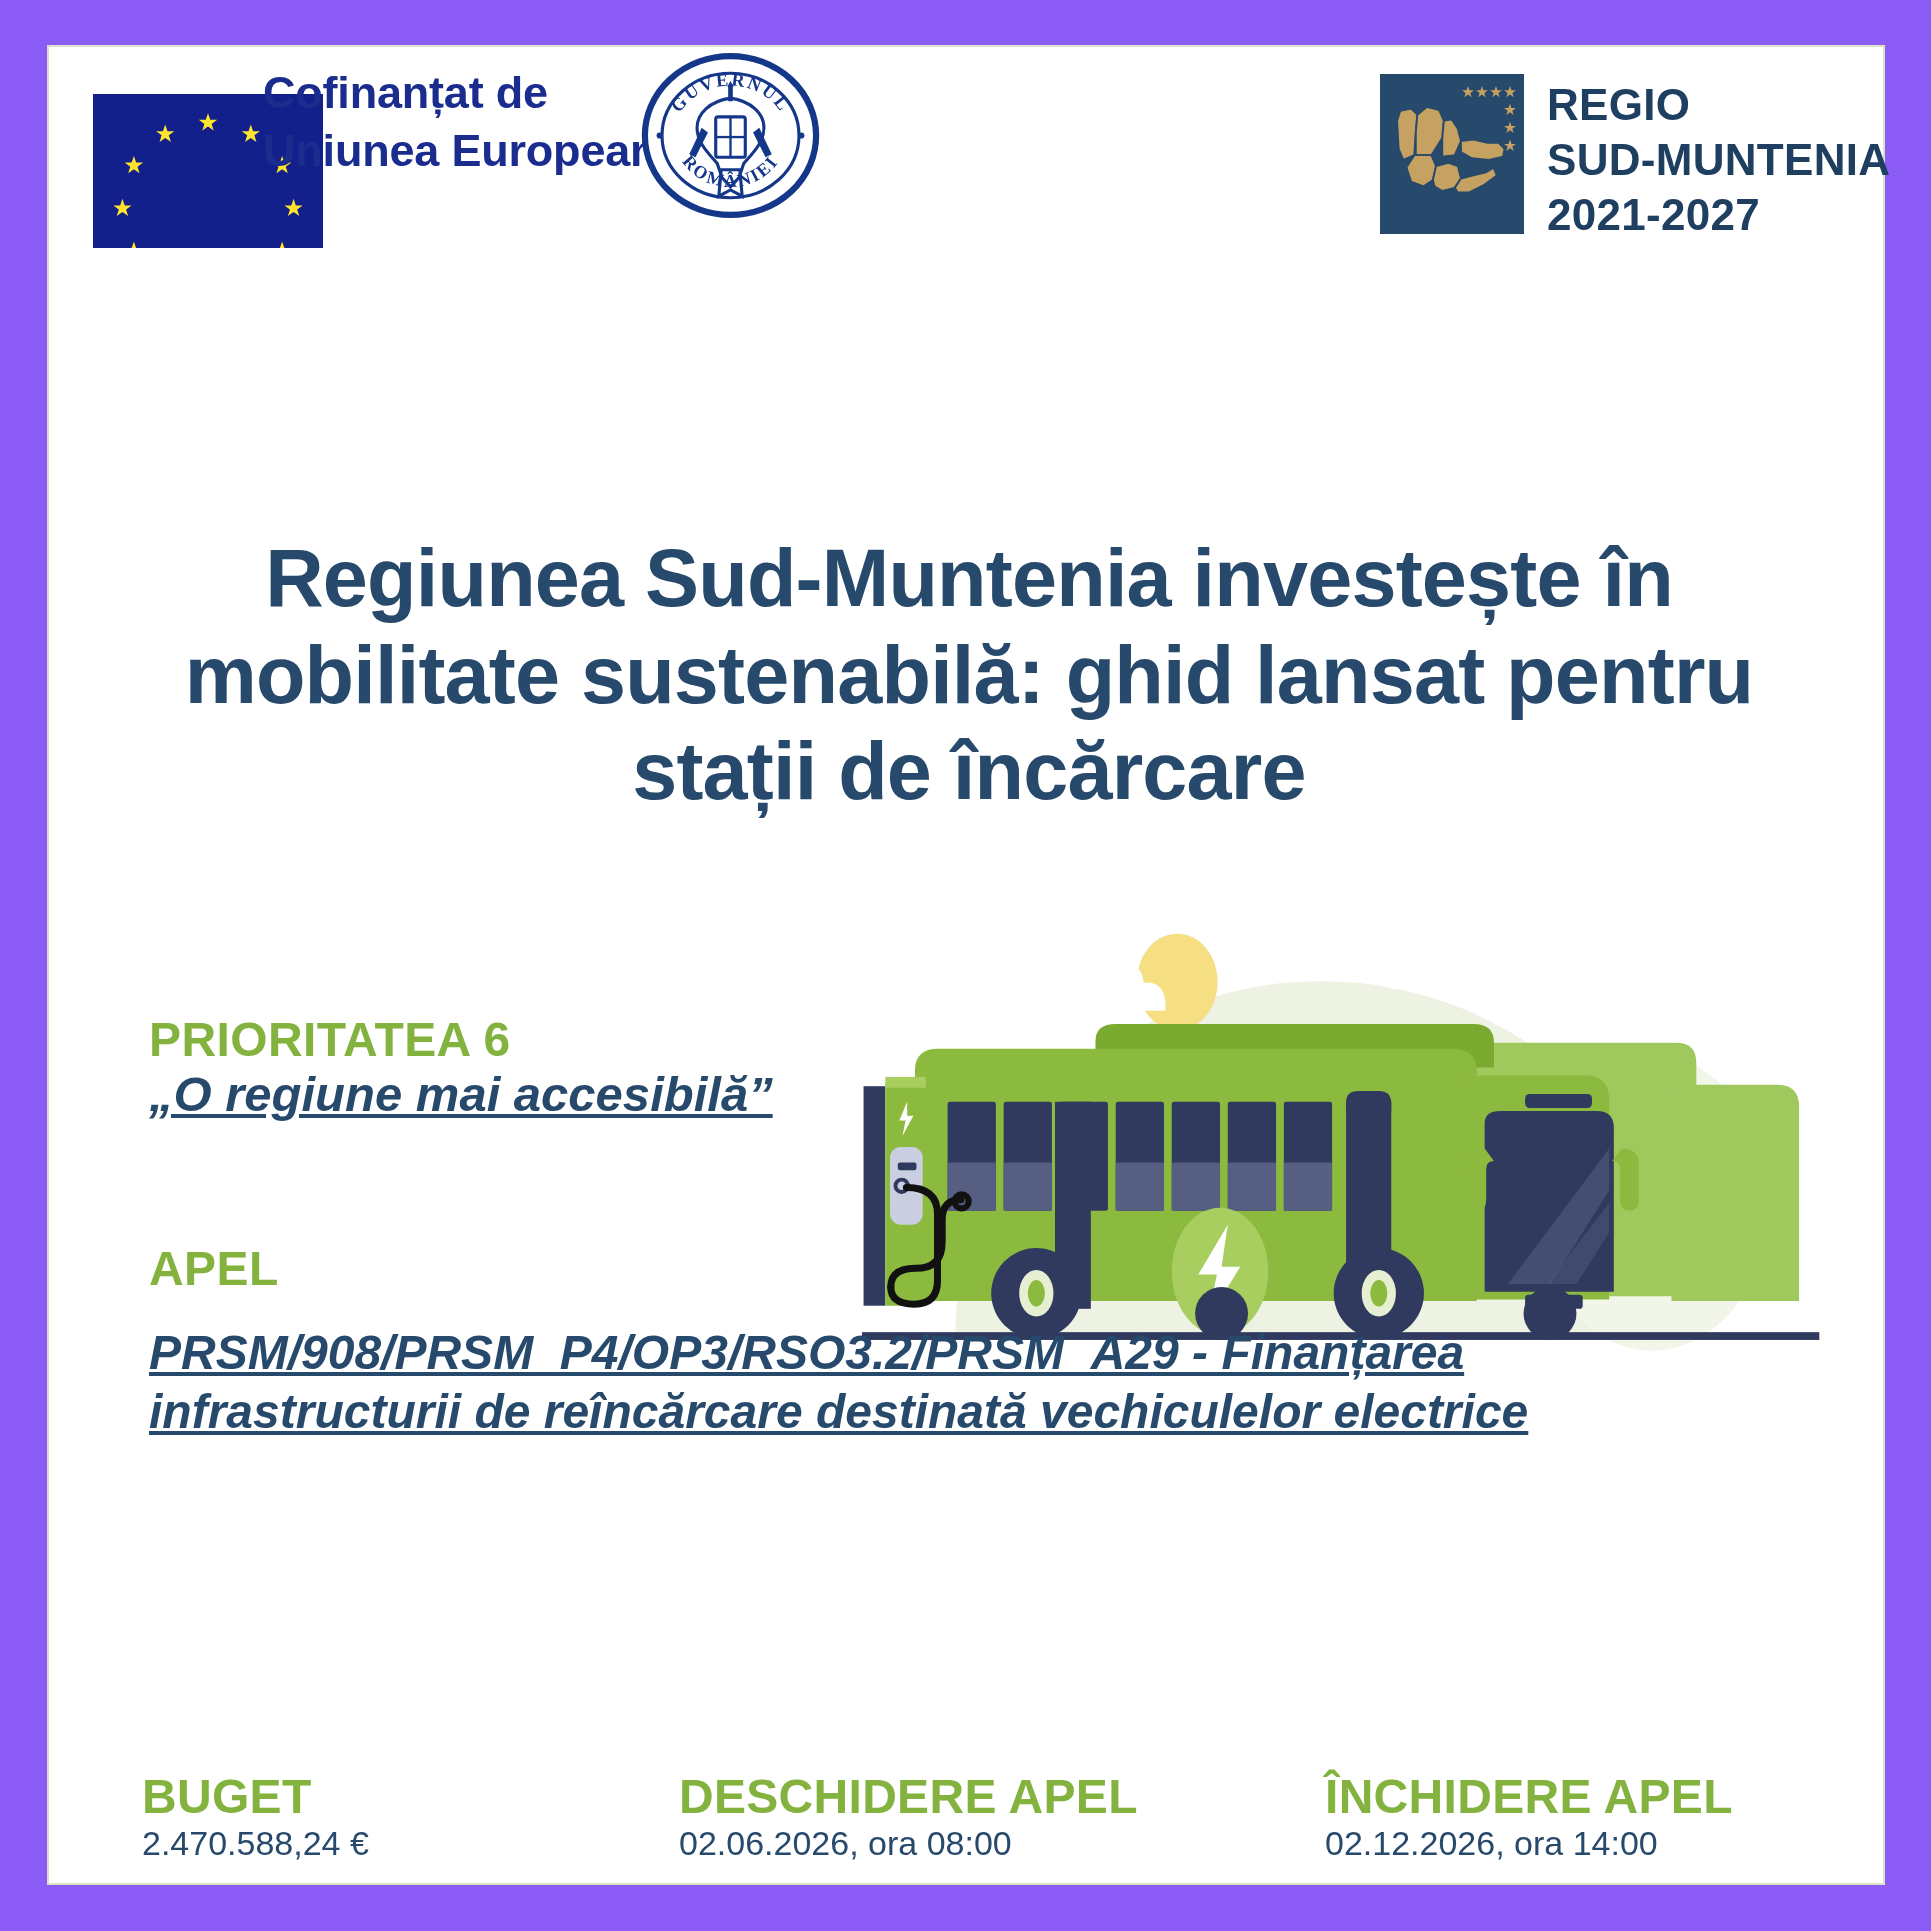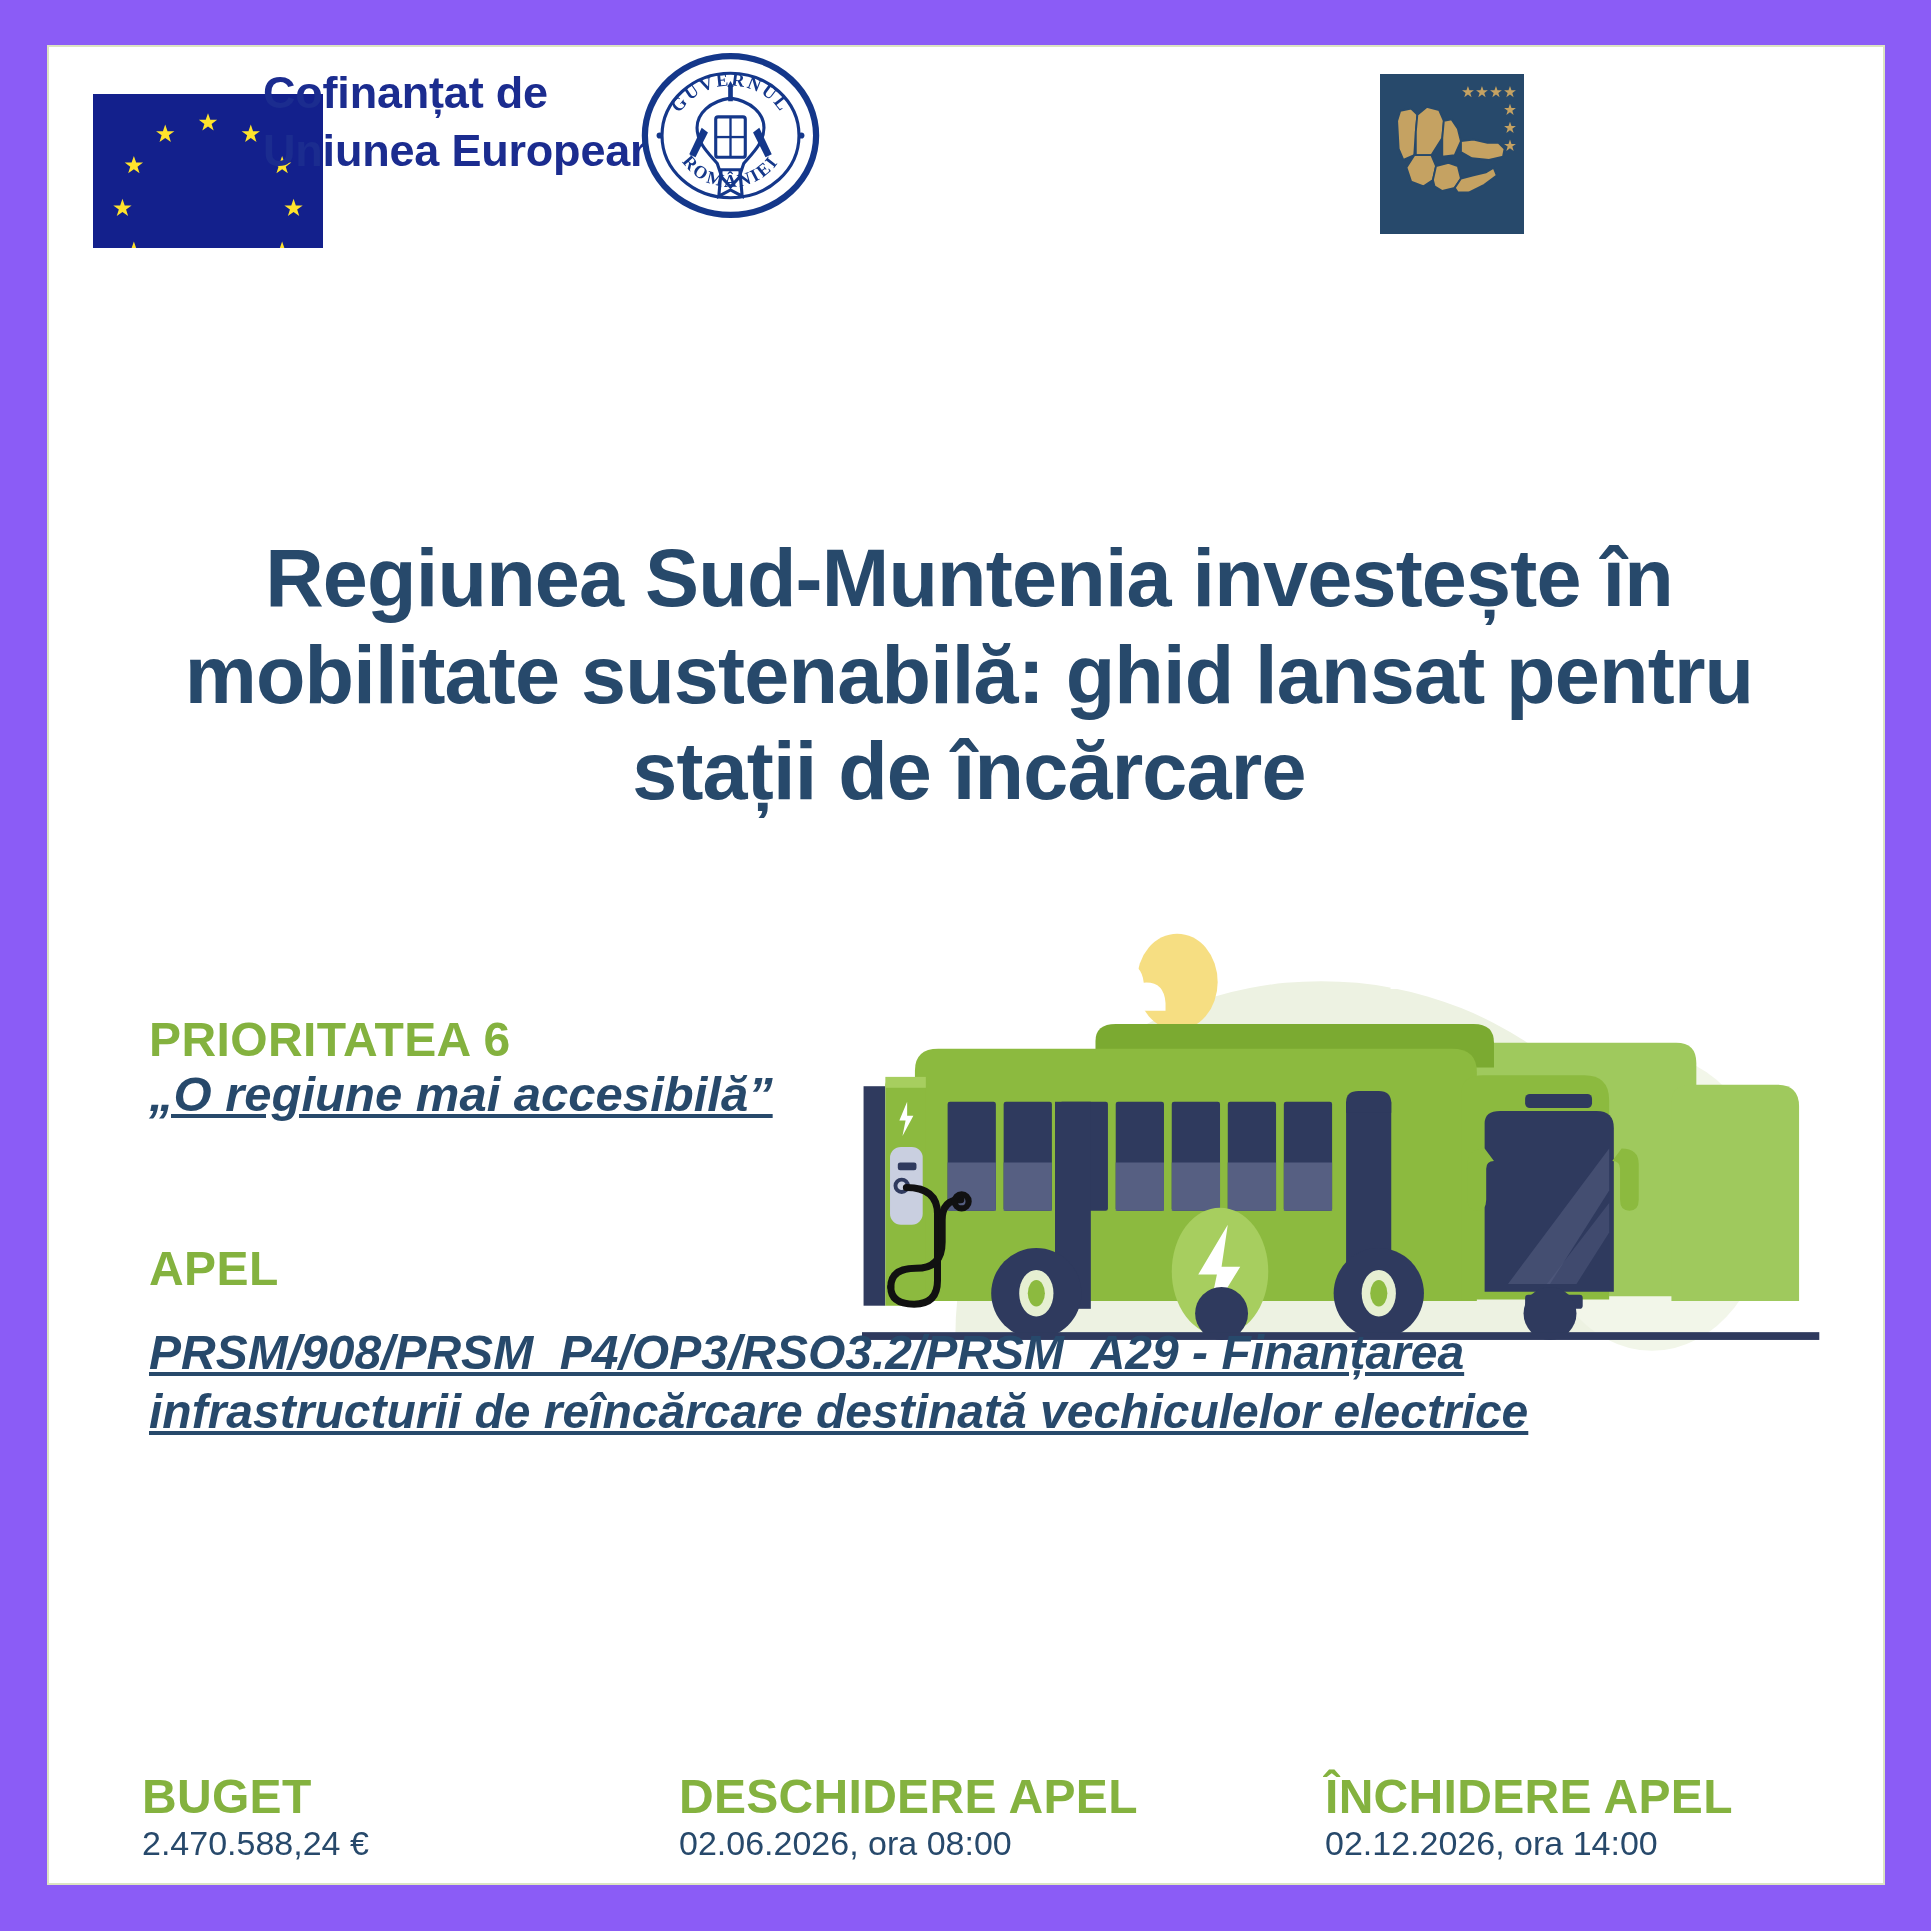--- a/index.html
+++ b/index.html
@@ -284,20 +284,23 @@
               <path d="M22 60 L26 47 L40 44 L48 52 L46 74 L44 104 L30 110 L24 96 Z"></path>
               <path d="M48 52 L60 42 L76 46 L82 60 L80 82 L66 104 L46 104 L46 74 Z"></path>
               <path d="M82 60 L92 58 L100 70 L104 86 L96 104 L80 106 L80 82 Z"></path>
               <path d="M104 86 L120 84 L138 88 L152 88 L160 96 L158 106 L140 110 L118 108 L104 100 Z"></path>
               <path d="M44 104 L66 104 L72 118 L68 136 L56 144 L40 138 L34 120 Z"></path>
               <path d="M68 136 L72 118 L88 114 L100 118 L104 134 L96 146 L80 150 L70 144 Z"></path>
               <path d="M96 146 L104 134 L120 130 L136 126 L146 120 L150 130 L134 142 L114 152 L100 152 Z"></path>
             </g>
           </svg>
         </div>
+        <div class="regio-text">REGIO
+SUD-MUNTENIA
+2021-2027</div>
       </div>
     </div>
 
     <h1 class="headline">Regiunea Sud-Muntenia investește în mobilitate sustenabilă: ghid lansat pentru stații de încărcare</h1>
 
     <div class="illustration">
       <svg viewBox="0 0 1290 660">
 
         <path d="M 120 640 A 470 455 0 0 1 1060 640 Z" fill="#EDF2E2"></path>
         <ellipse cx="1015" cy="470" rx="150" ry="190" fill="#F2F6E9"></ellipse>

